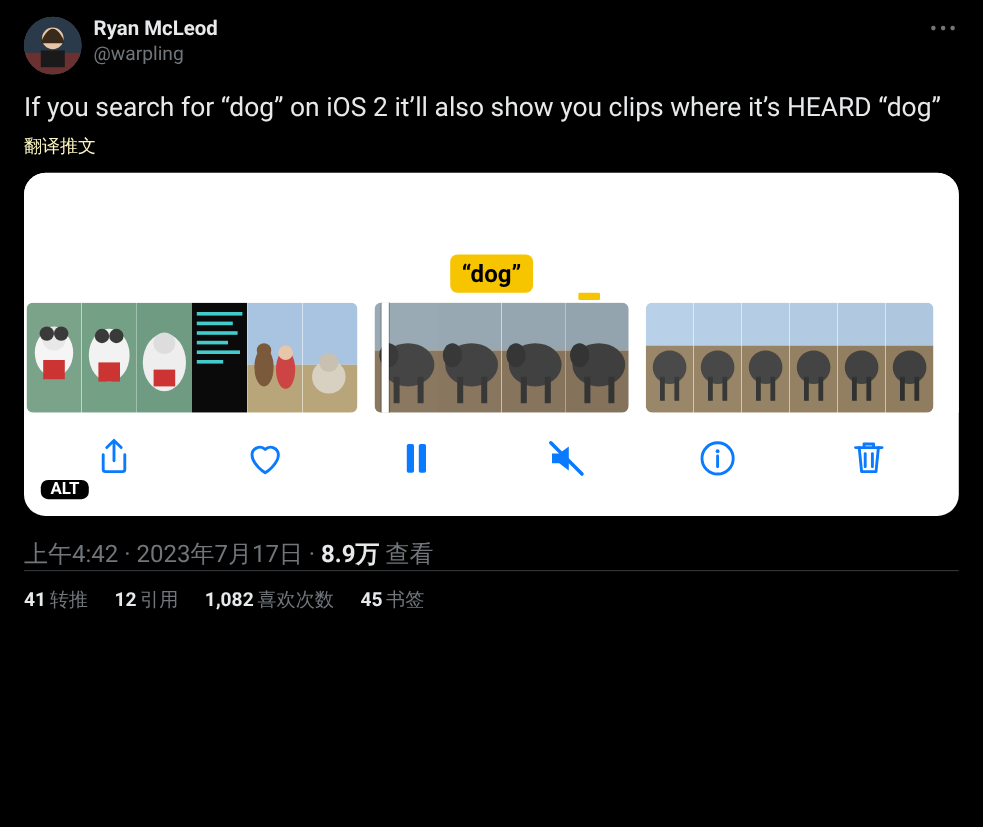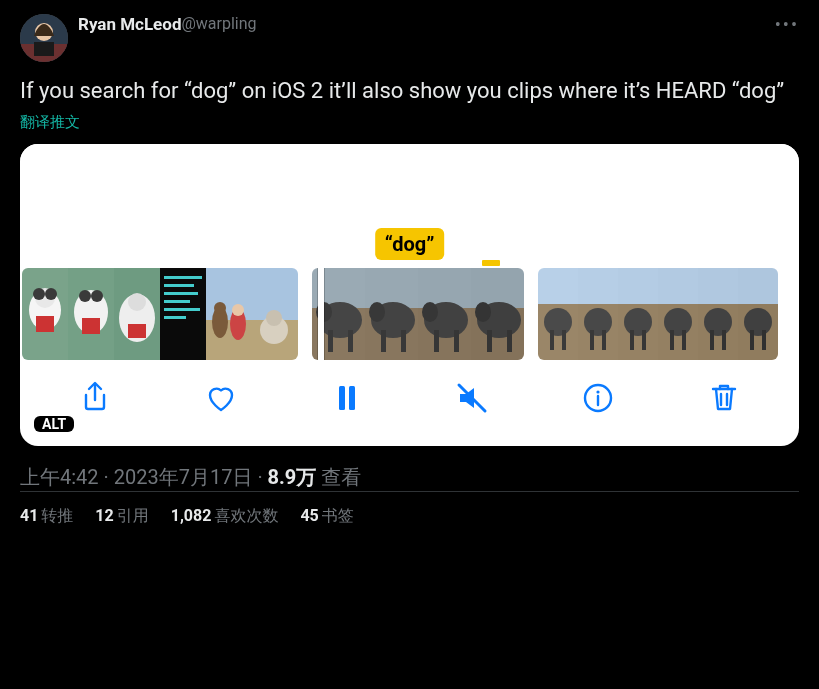--- a/index.html
+++ b/index.html
@@ -23,54 +23,54 @@
   }
   .avatar {
     width: 48px;
     height: 48px;
     border-radius: 50%;
     flex-shrink: 0;
     overflow: hidden;
     background: #555;
   }
   .avatar svg { width: 100%; height: 100%; display: block; }
-  .names { display: flex; line-height: 1.25; }
+  .names { display: flex; flex-direction: column; line-height: 1.25; }
   .display-name { font-weight: 700; font-size: 17px; color: #e7e9ea; }
   .handle { color: #71767b; font-size: 16px; }
   .more {
     position: absolute;
     right: 0;
     top: 0;
     color: #71767b;
     font-size: 18px;
     letter-spacing: 2px;
     cursor: pointer;
   }
   .body-text {
     font-size: 22px;
     line-height: 1.35;
     color: #e7e9ea;
     margin-bottom: 6px;
   }
   .translate-link {
-    color: #14b8a6;
+    color: #fef9c3;
     font-size: 15px;
     margin-bottom: 12px;
     display: inline-block;
     cursor: pointer;
   }
   .media-card {
     background: #fff;
     border-radius: 18px;
     overflow: hidden;
     position: relative;
     margin-bottom: 18px;
   }
   .media-top {
-    height: 124px;
+    height: 108px;
     background: #fff;
     position: relative;
   }
   .tag {
     position: absolute;
     left: 50%;
     transform: translateX(-50%);
     bottom: 8px;
     background: #f6c500;
     color: #000;

